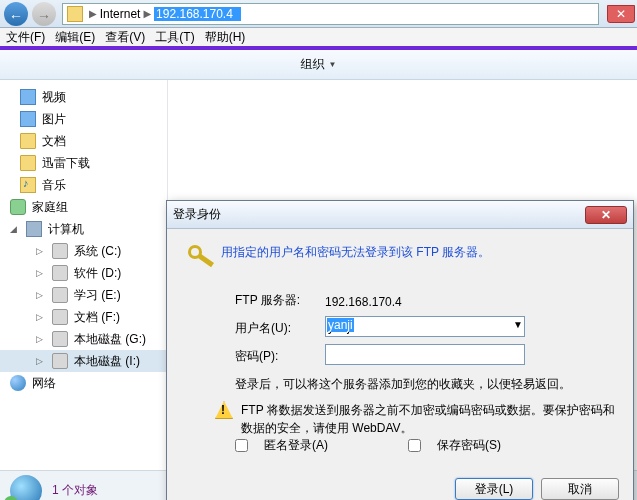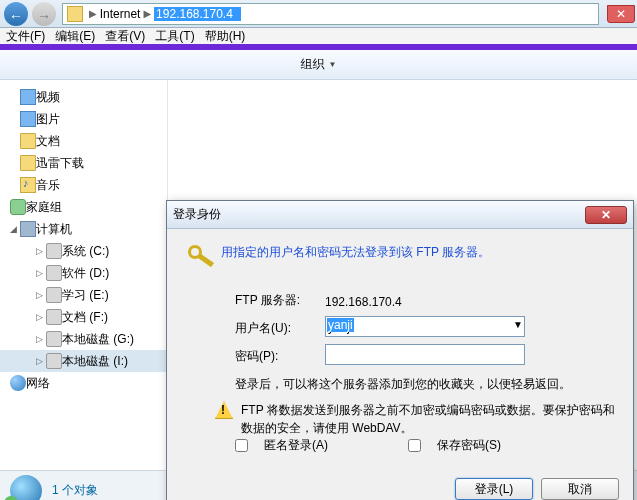--- a/index.html
+++ b/index.html
@@ -9,52 +9,52 @@
 .titlebar { height: 28px; background: linear-gradient(#e8f0f8, #d6e4f2); border-bottom: 1px solid #a0b0c0; display: flex; align-items: center; }
 .nav-btn { width: 24px; height: 24px; border-radius: 50%; background: linear-gradient(#5aa0e0, #2a70b0); margin-left: 4px; display: flex; align-items: center; justify-content: center; color: #fff; font-size: 14px; }
 .nav-btn.fwd { background: linear-gradient(#ddd,#bbb); color:#777; }
 .addr { margin-left: 6px; height: 22px; background:#fff; border:1px solid #8aa; flex:1; display:flex; align-items:center; padding:0 4px; margin-right:8px; }
 .addr .folder-icon { width:16px; height:16px; background:#f6d97a; border:1px solid #caa840; margin-right:3px; }
 .addr .arrow { color:#666; margin:0 3px; font-size:10px; }
 .addr .sel { background:#3399ff; color:#fff; padding:0 8px 0 2px; }
 .win-close { width:28px; height:18px; background:#e06060; color:#fff; display:flex; align-items:center; justify-content:center; border:1px solid #b03030; border-radius:0 0 3px 3px; margin-right:2px; }
 
 
-.menubar { height:22px; background:#f4f4f4; border-bottom:6px solid #6d28d9; display:flex; align-items:center; padding:0 6px; gap:10px; }
+.menubar { height:22px; background:#f4f4f4; border-bottom:4px solid #6d28d9; display:flex; align-items:center; padding:0 6px; gap:10px; }
 .menubar span { cursor:default; }
 
 
 .toolbar { height:30px; background:linear-gradient(#f7fbff,#e4eef8); border-bottom:1px solid #c8d6e4; display:flex; align-items:center; padding:0 8px;justify-content:center; }
 .tool-btn { padding:3px 8px; display:flex; align-items:center; gap:4px; }
 .tool-btn .drop { font-size:8px; color:#444; }
 
 
 .main { display:flex; height:390px; }
 .sidebar { width:168px; border-right:1px solid #e0e6ec; padding:6px 0; overflow:hidden; }
-.tree-item { display:flex; align-items:center; height:22px; padding-left:20px; cursor:default; }
+.tree-item { display:flex; align-items:center; height:22px; padding-left:20px; gap:6px; cursor:default; }
 .tree-item.l2 { padding-left:36px; }
 .tree-item.sel { background:#d8e6f2; }
 .tree-item.grp { padding-left:10px; font-weight:normal; margin-top:0; }
 .tree-item .tri { width:10px; color:#666; font-size:9px; }
 .ico { width:16px; height:16px; display:inline-block; }
 .ico-folder { background:#f6d97a; border:1px solid #caa840; border-radius:1px; }
 .ico-folder-blue { background:#7ab6f0; border:1px solid #4a86c0; }
 .ico-music { background:#f6d97a; border:1px solid #caa840; position:relative; }
 .ico-music::after { content:"♪"; position:absolute; left:2px; top:-1px; color:#2a70b0; font-size:11px; }
 .ico-home { background:#8ad090; border:1px solid #5aa060; border-radius:3px; }
 .ico-computer { background:#9fb8d0; border:1px solid #6a88a8; }
 .ico-drive { background:#d8d8d8; border:1px solid #999; border-radius:2px; }
 .ico-net { background:radial-gradient(circle at 30% 30%,#a0d0ff,#3080c0); border-radius:50%; }
 .content { flex:1; background:#fff; position:relative; }
 
 
 .status { height:40px; border-top:1px solid #d0d8e0; display:flex; align-items:center; padding:4px 10px; gap:10px; background:#eef3f8; }
 .status .big-icon { width:32px; height:32px; background:radial-gradient(circle at 35% 35%,#a0e0ff,#2070b0); border-radius:50%; position:relative; }
 .status .big-icon::after { content:""; position:absolute; bottom:-3px; left:-6px; width:14px; height:14px; background:#60c060; border-radius:7px 7px 2px 2px; transform:rotate(-30deg); }
-.status .txt { color:#0369a1; }
+.status .txt { color:#701a75; }
 
 
 .dialog { position:absolute; left:166px; top:200px; width:468px; background:#f0f0f0; border:1px solid #6a7a8a; box-shadow:3px 3px 10px rgba(0,0,0,.3); }
 .dlg-title { height:28px; background:linear-gradient(#f8fbff,#d8e4f2); display:flex; align-items:center; padding:0 6px; justify-content:space-between; border-bottom:1px solid #b0c0d0; }
 .dlg-close { width:42px; height:18px; background:linear-gradient(#e07070,#c04040); border:1px solid #903030; border-radius:3px; display:flex; align-items:center; justify-content:center; color:#fff; font-weight:bold; cursor:pointer; }
 .dlg-body { padding:14px 18px 12px 18px; }
 .dlg-row { display:flex; align-items:flex-start; margin-bottom:10px; }
 .dlg-key { width:36px; display:flex; justify-content:center; padding-top:2px; }
 .key-icon { width:30px; height:30px; position:relative; }
 .key-icon .ring { width:14px; height:14px; border:3px solid #d0b020; border-radius:50%; position:absolute; top:0; left:0; }

